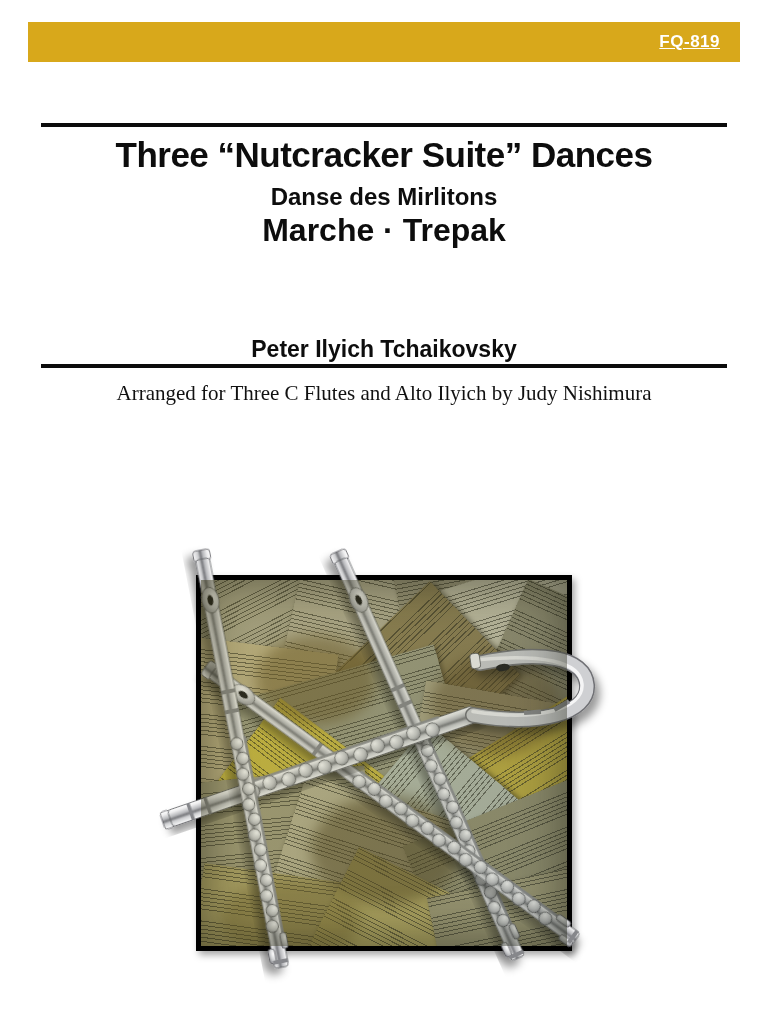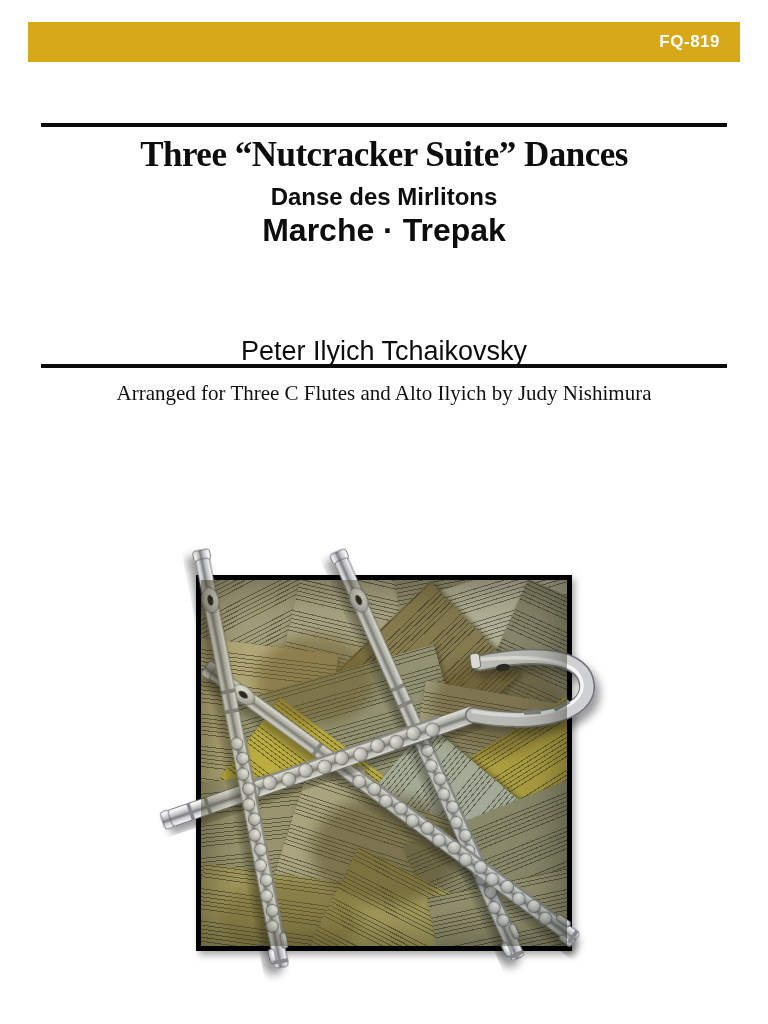--- a/index.html
+++ b/index.html
@@ -3,33 +3,33 @@
 <meta charset="utf-8">
 <style>
   html,body{margin:0;padding:0;background:#ffffff;}
   body{width:768px;height:1024px;position:relative;overflow:hidden;
        font-family:"Liberation Sans", sans-serif;color:#0d0d0d;}
 
   
   .band{position:absolute;left:28px;top:22px;width:712px;height:40px;
         background:#D8A81B;display:flex;align-items:center;justify-content:flex-end;
         padding-right:20px;box-sizing:border-box;}
-  .band .cat{color:#ffffff;font-weight:bold;font-size:17px;letter-spacing:.5px;}
+  .band .cat{color:#ffffff;font-weight:bold;font-size:17px;letter-spacing:.5px;text-decoration:underline;}
 
   
   .rule{position:absolute;left:41px;width:686px;background:#0b0b0b;}
   .rule-top{top:123px;height:4px;}
   .rule-mid{top:364px;height:4px;}
 
   
   .centered{position:absolute;left:0;width:768px;text-align:center;white-space:nowrap;}
   .main-title{top:135px;font-size:35px;font-weight:bold;letter-spacing:-.5px;}
   .movement1{top:183px;font-size:24px;font-weight:bold;}
   .movement2{top:212px;font-size:32px;font-weight:bold;}
-  .composer{top:336px;font-size:27px;font-weight:normal;}
+  .composer{top:336px;font-size:23px;font-weight:bold;}
   .arranger{top:381px;font-size:21px;font-family:"Liberation Serif", serif;color:#111;}
 
   
   .artwork{position:absolute;left:196px;top:575px;width:366px;height:366px;
            border:5px solid #000;box-shadow:3px 4px 7px rgba(0,0,0,.35);background:#7b7960;}
   .art-inner{position:absolute;inset:0;overflow:hidden;background:#77755a;}
   .scrap{position:absolute;background-color:var(--c);
          background-image:
            repeating-linear-gradient(0deg, transparent 0 24px, var(--c) 24px 32px),
            repeating-linear-gradient(0deg, rgba(28,28,18,.55) 0 1px, transparent 1px 4px);
@@ -57,21 +57,21 @@
 </style>
 </head>
 <body>
 
 <div class="band">
   <span class="cat">FQ-819</span>
 </div>
 
 <div class="rule rule-top"></div>
 
-<h1 class="centered main-title" style="margin:0;font-family:Liberation Serif, serif;">Three “Nutcracker Suite” Dances</h1>
+<h1 class="centered main-title" style="margin:0;">Three “Nutcracker Suite” Dances</h1>
 <div class="centered movement1">Danse des Mirlitons</div>
 <div class="centered movement2">Marche · Trepak</div>
 
 <div class="centered composer">Peter Ilyich Tchaikovsky</div>
 <div class="rule rule-mid"></div>
 <div class="centered arranger">Arranged for Three C Flutes and Alto Ilyich by Judy Nishimura</div>
 
 <div class="artwork" role="img" aria-label="Three C flutes and one curved-head alto flute criss-crossed over a collage of sheet music pages">
   <div class="art-inner">
     <div class="scrap" style="--c:#a9a58b;left:-18px;top:-22px;width:170px;height:150px;transform:rotate(-27deg);"></div>

